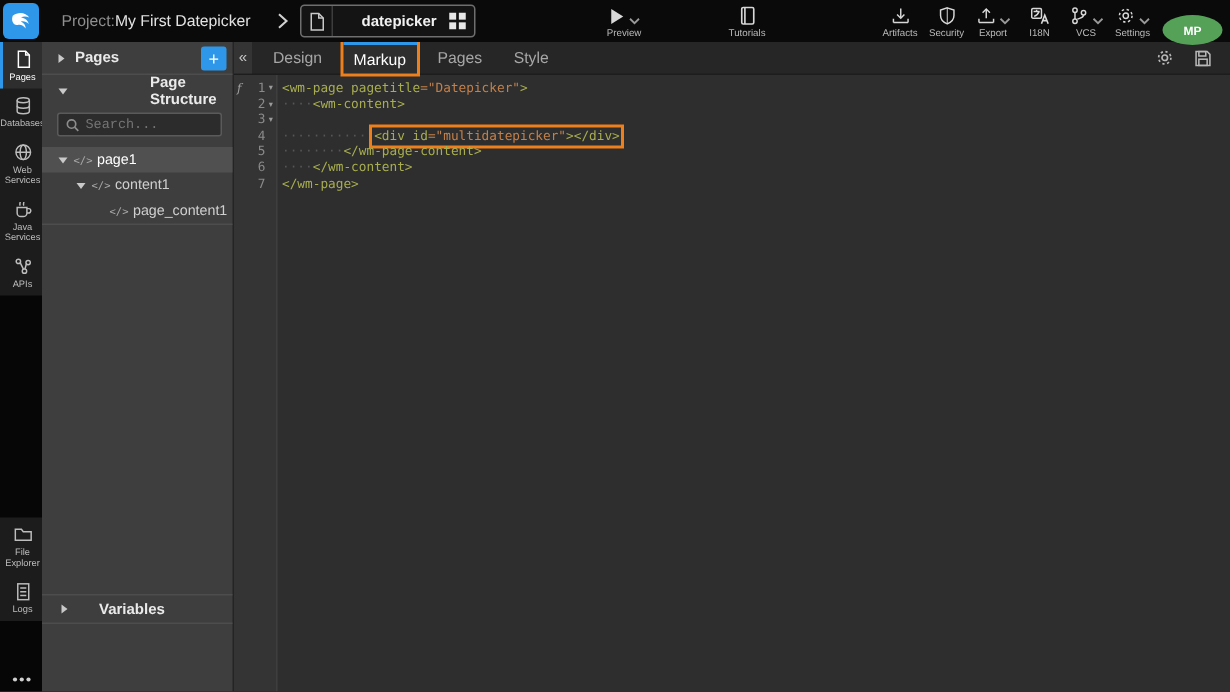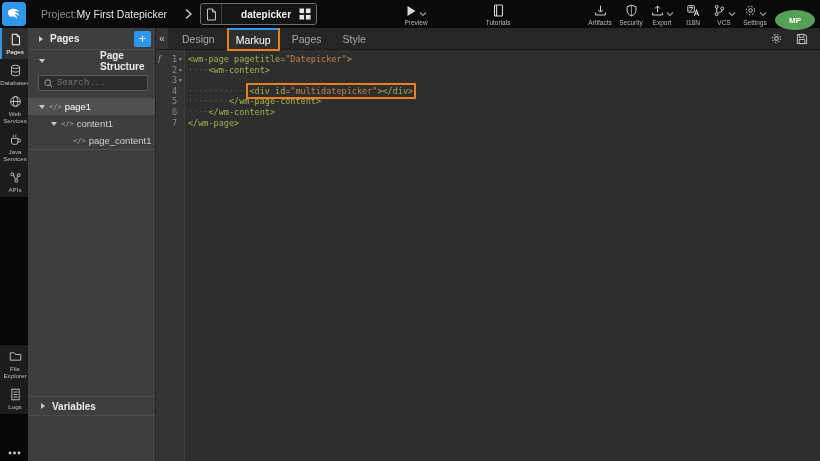--- a/index.html
+++ b/index.html
@@ -69,21 +69,21 @@
   .tree-row .wic { font-family:"DejaVu Sans Mono",monospace; font-size:7px; color:#a8a8a8;
     margin-right:3px; }
   .tri-d { width:0; height:0; border-left:3.5px solid transparent; border-right:3.5px solid transparent;
     border-top:4.5px solid #c9c9c9; display:inline-block; }
   .tri-r { width:0; height:0; border-top:3.5px solid transparent; border-bottom:3.5px solid transparent;
     border-left:4.5px solid #c9c9c9; display:inline-block; }
   .tree-row .tsp { width:8px; display:flex; justify-content:center; margin-right:3px; flex:0 0 8px; }
   .variables { margin-top:auto; height:20px; flex:0 0 20px; border-top:1px solid #4d4d4d;
     border-bottom:1px solid #4d4d4d; display:flex; align-items:center; padding-left:13px;
     font-weight:bold; font-size:10px; color:#eaeaea; cursor:pointer; }
-  .variables .txt { margin-left:7px; }
+  .variables .txt { margin-left:21px; }
   .p-bottom { height:45px; flex:0 0 45px; }
 
   
   .main { position:absolute; top:28px; left:156px; right:0; bottom:0; }
   .tabbar { height:22px; background:#262626; display:flex; align-items:stretch;
     border-bottom:1px solid #1d1d1d; position:relative; z-index:3; }
   .collapse-btn { width:12px; background:#343434; display:flex; align-items:center;
     justify-content:center; color:#c5c5c5; font-size:10px; cursor:pointer; }
   .tab { padding:0 7px; display:flex; align-items:center; font-size:10.5px; color:#a6a6a6;
     margin-left:7px; cursor:pointer; }

